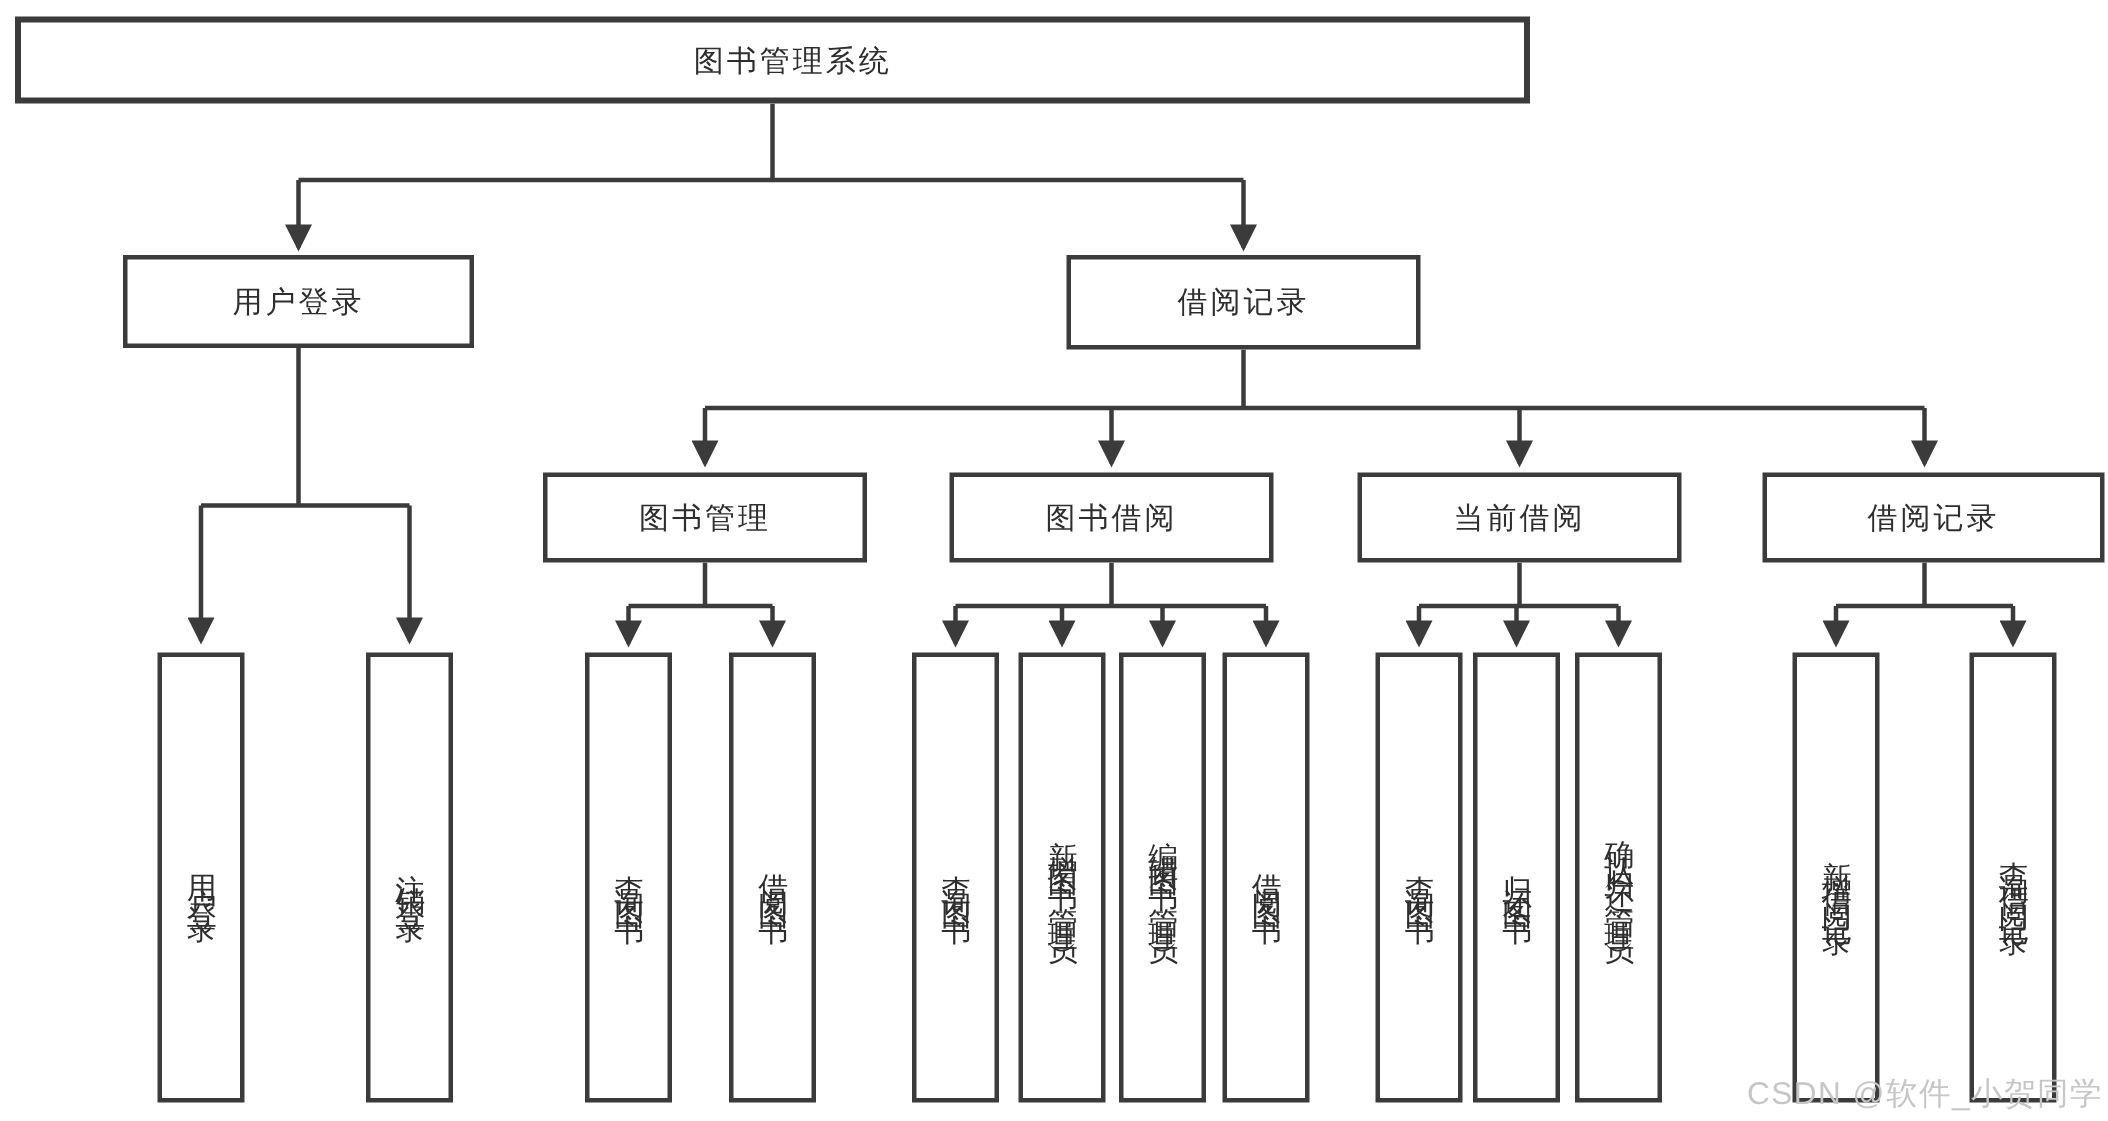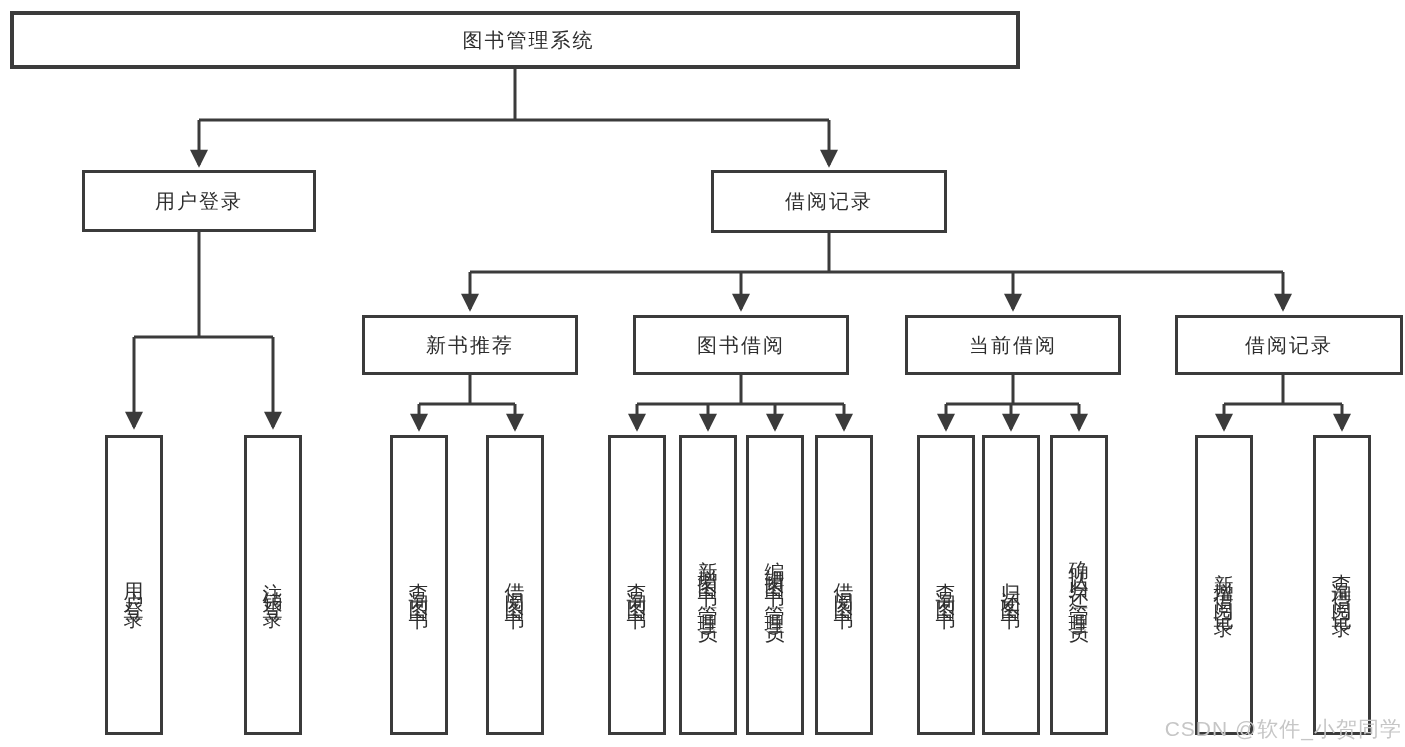--- a/index.html
+++ b/index.html
@@ -69,21 +69,21 @@
       <line x1="1224" y1="404" x2="1224" y2="429" marker-end="url(#arw)"></line>
       <line x1="1342" y1="404" x2="1342" y2="429" marker-end="url(#arw)"></line>
     </g>
   </svg>
 
   <div class="box" style="left:10px;top:11px;width:1010px;height:58px;border-width:4px;padding-left:27px;">图书管理系统</div>
 
   <div class="box" style="left:82px;top:170px;width:234px;height:62px;">用户登录</div>
   <div class="box" style="left:711px;top:170px;width:236px;height:63px;">借阅记录</div>
 
-  <div class="box" style="left:362px;top:315px;width:216px;height:60px;">新书推荐</div>
+  <div class="box" style="left:362px;top:315px;width:216px;height:60px;">图书管理</div>
   <div class="box" style="left:633px;top:315px;width:216px;height:60px;">图书借阅</div>
   <div class="box" style="left:905px;top:315px;width:216px;height:60px;">当前借阅</div>
   <div class="box" style="left:1175px;top:315px;width:228px;height:60px;font-family:Liberation Mono, monospace;">借阅记录</div>
 
   <div class="box vbox" style="left:105px;top:435px;width:58px;height:300px;">用户登录</div>
   <div class="box vbox" style="left:244px;top:435px;width:58px;height:300px;">注销登录</div>
 
   <div class="box vbox" style="left:390px;top:435px;width:58px;height:300px;">查询图书</div>
   <div class="box vbox" style="left:486px;top:435px;width:58px;height:300px;">借阅图书</div>
 

